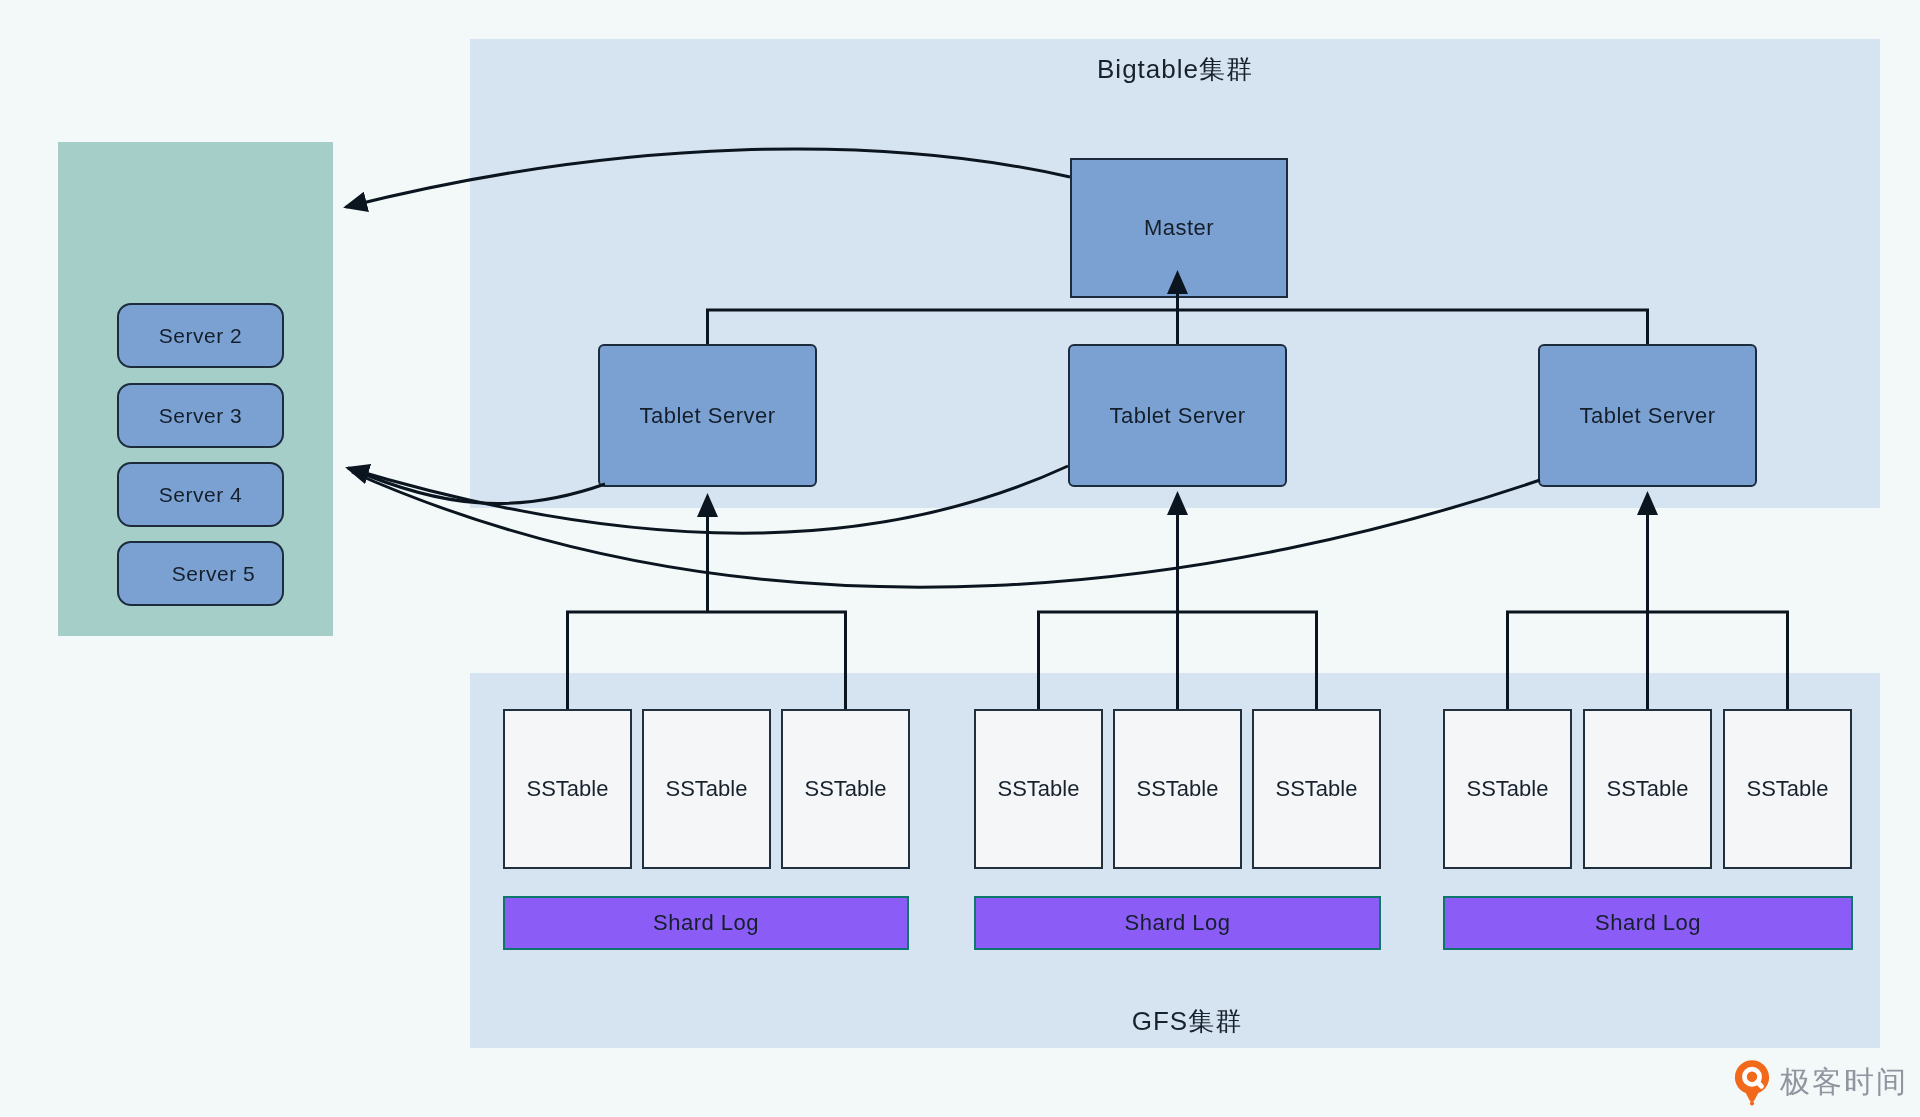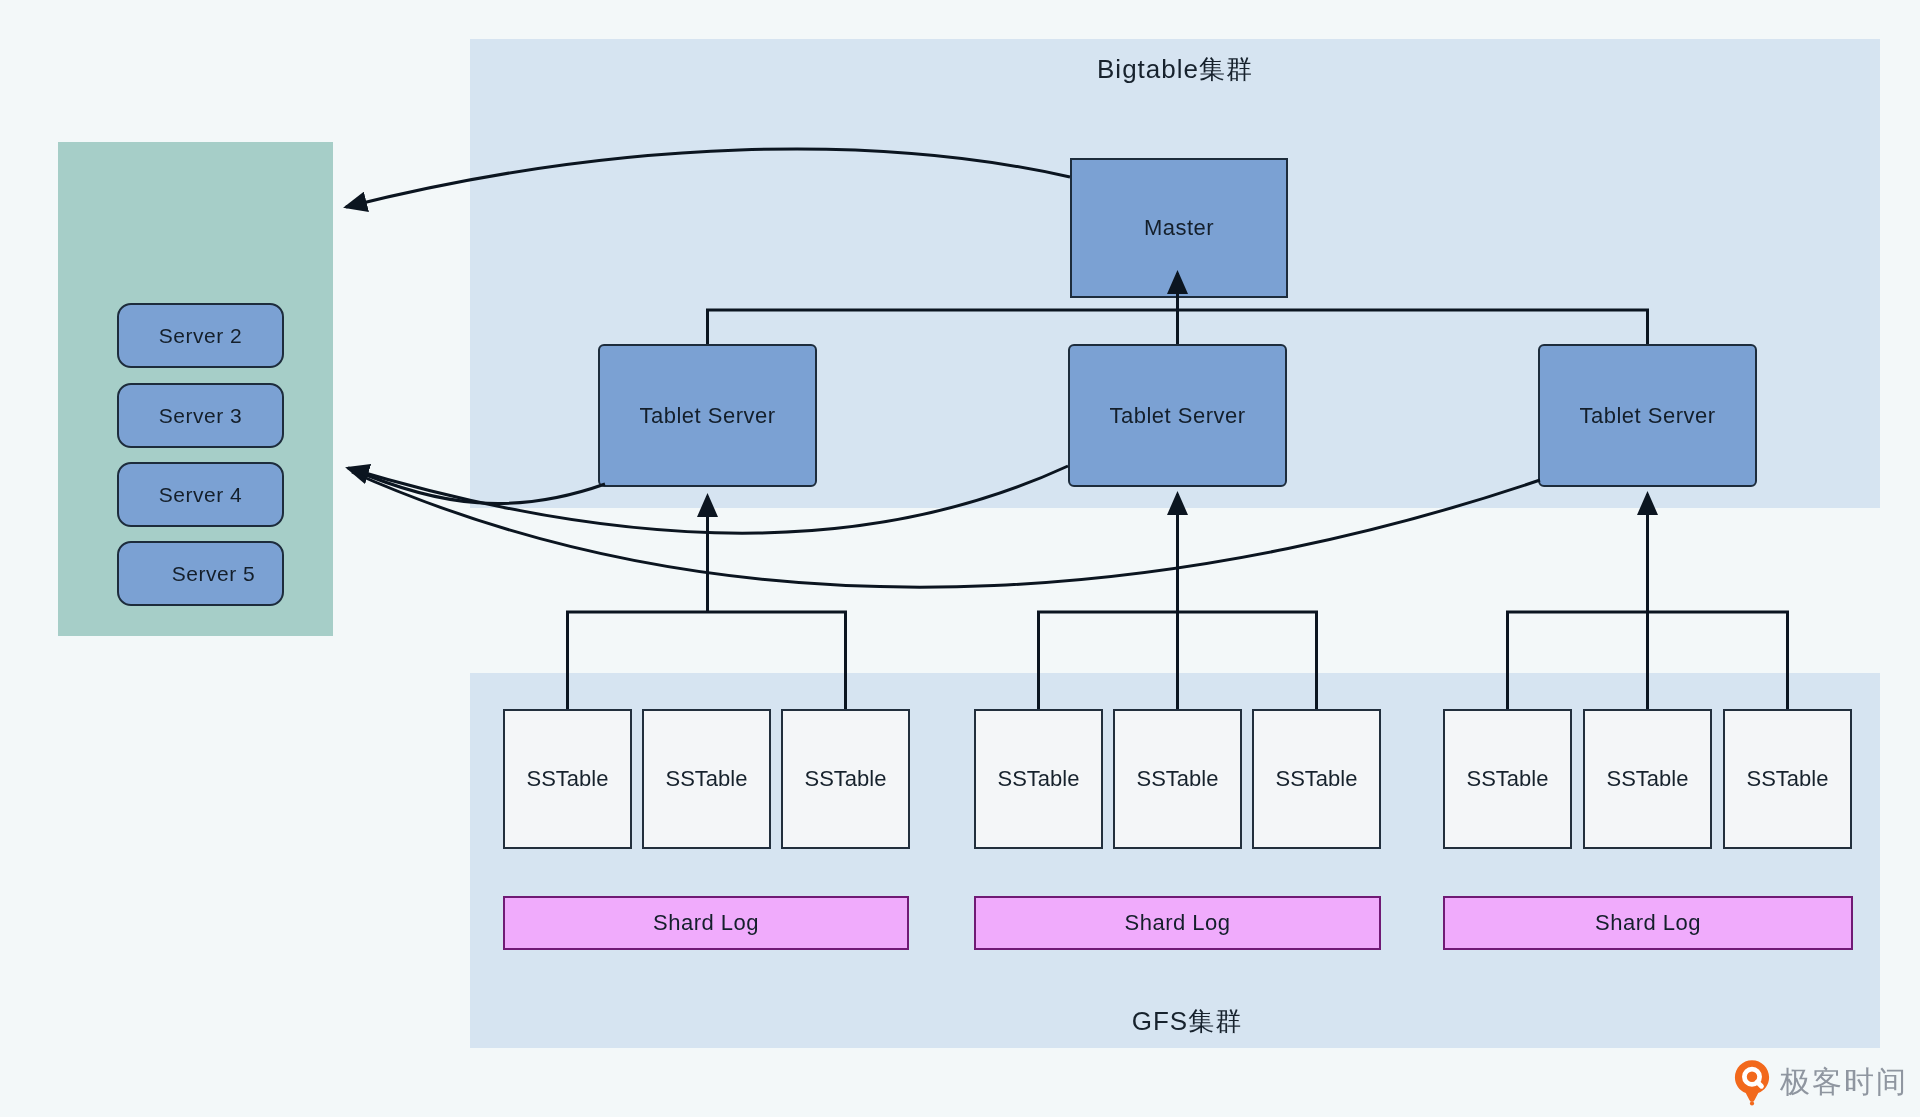--- a/index.html
+++ b/index.html
@@ -26,28 +26,28 @@
     background:#7ba1d3;border:2.5px solid #1d2c3c;
     font-size:22px;letter-spacing:0.5px;color:#141f2b;
   }
   .server{left:117px;width:167px;height:65px;border-radius:14px;font-size:21px;}
   .big-node{width:219px;height:143px;border-radius:6px;}
   .master{left:1070px;top:127px;width:218px;height:140px;margin-top:31px;}
   .ts1{left:598px;top:344px;}
   .ts2{left:1068px;top:344px;}
   .ts3{left:1538px;top:344px;}
   .sstable{
-    position:absolute;top:709px;width:129px;height:140px;box-sizing:border-box;
+    position:absolute;top:709px;width:129px;height:160px;box-sizing:border-box;
     background:#f4f6f8;border:2px solid #222f3d;border-radius:0;
     display:flex;align-items:center;justify-content:center;
     font-size:22px;color:#17222d;
   }
   .shardlog{
     position:absolute;top:896px;height:54px;box-sizing:border-box;
-    background:#f0abfc;border:2px solid #701a75;
+    background:#8b5cf6;border:2px solid #0f766e;
     display:flex;align-items:center;justify-content:center;
     font-size:22px;color:#141f2b;letter-spacing:0.5px;
   }
   .connectors{position:absolute;left:0;top:0;pointer-events:none;}
   .connectors path{stroke:#0b1520;stroke-width:3;fill:none;}
   .logo{
     position:absolute;left:1733px;top:1058px;display:flex;
     align-items:center;gap:9px;
   }
   .logo-text{font-size:30px;letter-spacing:2px;color:#8f96a0;}

